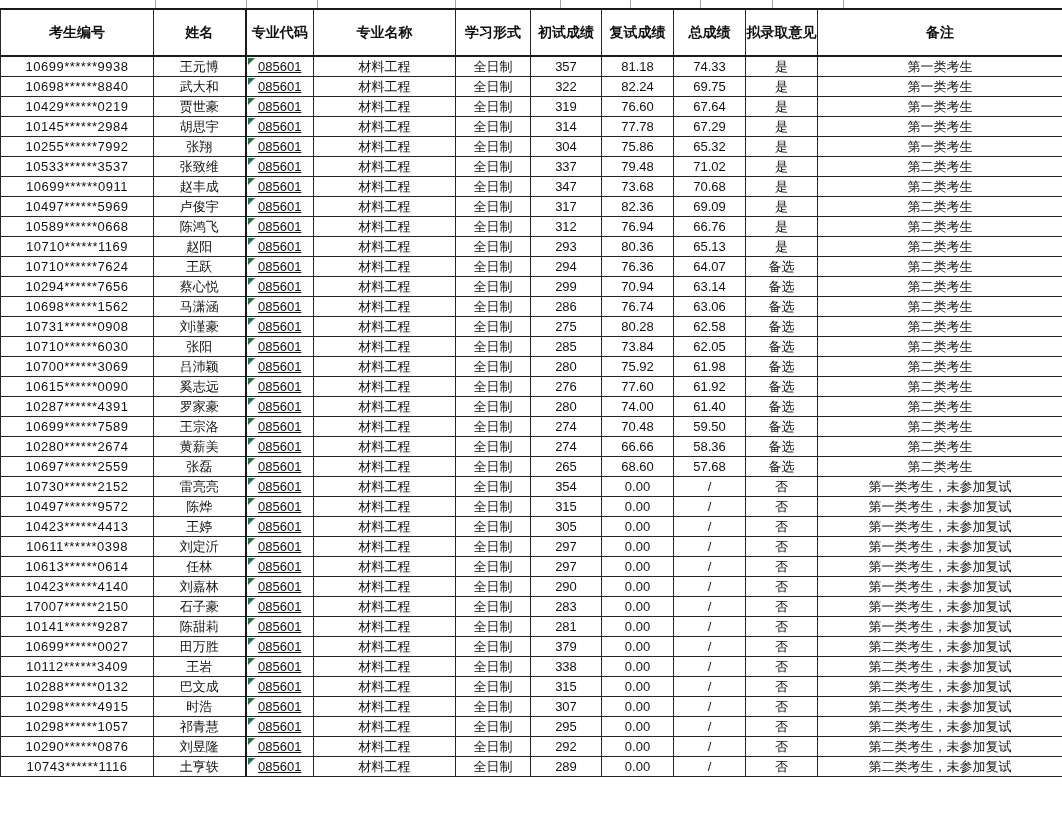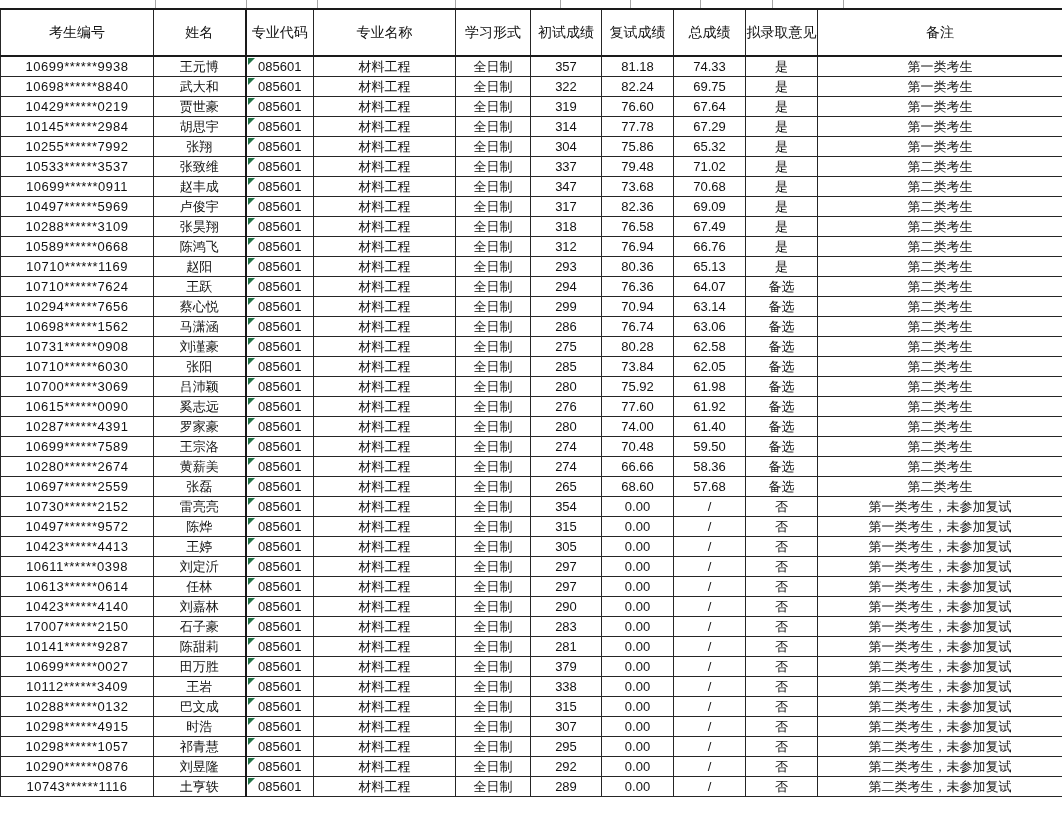--- a/index.html
+++ b/index.html
@@ -28,34 +28,34 @@
     border: 1px solid #262626;
     padding: 0;
     text-align: center;
     vertical-align: middle;
     overflow: hidden;
     background: #ffffff;
   }
   .sheet thead th {
     height: 45px;
     font-size: 14px;
-    font-weight: normal;
+    font-weight: bold;
     line-height: 1.25;
     white-space: normal;
     border-bottom: 2px solid #1a1a1a;
   }
   .sheet tbody td {
     height: 19px;
     line-height: 18px;
     font-size: 13px;
     white-space: nowrap;
   }
   
   .sheet .code-col { border-left: 2px solid #1a1a1a; }
-  .code-cell { position: relative; }
+  .code-cell { position: relative; text-decoration: underline; }
   .tri {
     position: absolute;
     top: 1px; left: 1px;
     width: 0; height: 0;
     border-top: 7px solid #217346;
     border-right: 7px solid transparent;
   }
   .id-cell { letter-spacing: 0.5px; }
 </style>
 </head>
@@ -224,35 +224,20 @@
       </td>
       <td>材料工程</td>
       <td>全日制</td>
       <td>317</td>
       <td>82.36</td>
       <td>69.09</td>
       <td>是</td>
       <td>第二类考生</td>
     </tr>
 
-    <tr>
-      <td class="id-cell">10288******3109</td>
-      <td>张昊翔</td>
-      <td class="code-cell code-col">
-        <span class="tri"></span>
-        <span class="val">085601</span>
-      </td>
-      <td>材料工程</td>
-      <td>全日制</td>
-      <td>318</td>
-      <td>76.58</td>
-      <td>67.49</td>
-      <td>是</td>
-      <td>第二类考生</td>
-    </tr>
 
     <tr>
       <td class="id-cell">10589******0668</td>
       <td>陈鸿飞</td>
       <td class="code-cell code-col">
         <span class="tri"></span>
         <span class="val">085601</span>
       </td>
       <td>材料工程</td>
       <td>全日制</td>

